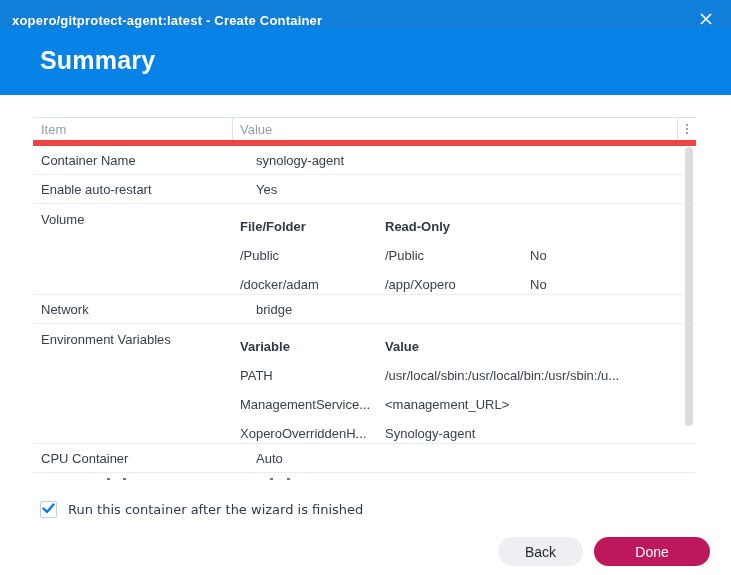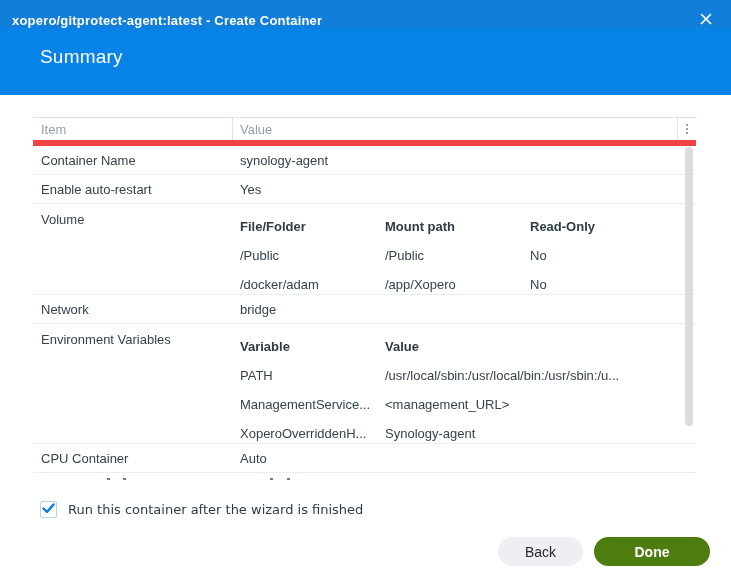--- a/index.html
+++ b/index.html
@@ -16,39 +16,39 @@
     height: 28px;
     background: #117fd9;
     display: flex;
     align-items: flex-end;
     justify-content: space-between;
     padding: 0 16px 0 12px;
   }
   .titlebar-title { color: #fff; font-size: 13px; font-weight: bold; letter-spacing: .2px; }
   .close-btn { width: 18px; height: 18px; display: flex; align-items: center; justify-content: center; cursor: pointer; }
   .header { height: 67px; background: #0783e7; padding: 18px 0 0 40px; }
-  .header-title { color: #fff; font-size: 19px; font-weight: normal; letter-spacing: .2px; }
+  .header-title { color: #fff; font-size: 25px; font-weight: bold; letter-spacing: .2px; }
 
   
   .content { padding: 22px 35px 0 33px; }
   .table { width: 663px; position: relative; font-size: 13px; color: #36424e; }
 
   .thead {
     display: flex; height: 29px; align-items: stretch;
     border-top: 1px solid #dbe3ea; border-bottom: 6px solid #ef4444;
     color: #93a0ac;
   }
   .th-item { width: 200px; padding-left: 8px; border-right: 1px solid #dde5ec; display: flex; align-items: center; }
   .th-value { flex: 1; padding-left: 7px; display: flex; align-items: center; }
   .th-menu { width: 19px; border-left: 1px solid #dde5ec; display: flex; align-items: center; justify-content: center; cursor: pointer; }
   .dots-icon { display: flex; flex-direction: column; gap: 2px; }
   .dots-icon i { width: 2px; height: 2px; background: #97a3ae; }
 
   .trow { display: flex; border-bottom: 1px solid #e8eef4; }
-  .trow.simple { height: 29px; align-items: center; }
+  .trow.simple { height: 29px; align-items: center; gap: 16px; }
   .cell-item { width: 200px; padding-left: 8px; flex-shrink: 0; }
   .cell-value { flex: 1; padding-left: 7px; }
   .trow.multi { align-items: flex-start; padding: 1px 0 2px 0; }
   .trow.multi .cell-item { line-height: 29px; }
   .subrow { display: flex; height: 29px; align-items: flex-end; }
   .subcell { width: 145px; flex-shrink: 0; white-space: nowrap; }
   .subcell.grow { width: auto; flex: 1; overflow: hidden; text-overflow: ellipsis; padding-right: 6px; }
   .subhead .subcell { font-weight: bold; color: #2e3a46; }
 
   .clipped-row { height: 12px; position: relative; overflow: hidden; border-bottom: none; }
@@ -72,21 +72,21 @@
   .checkbox.checked svg { display: block; }
   .checkbox-label { margin-left: 11px; font-size: 13px; color: #2c3c4c; font-family: "DejaVu Sans", "Liberation Sans", sans-serif; }
 
   
   .footer { position: absolute; right: 21px; bottom: 9px; display: flex; gap: 11px; }
   .btn {
     height: 29px; border: none; border-radius: 15px;
     font-size: 14px; font-family: inherit; cursor: pointer;
   }
   .btn-back { width: 85px; background: #edeff3; color: #23282e; }
-  .btn-done { width: 116px; background: #4d7c0f; color: #ffffff; font-weight: 700; }
+  .btn-done { width: 116px; background: #be185d; color: #ffffff; font-weight: 400; }
 </style>
 </head>
 <body>
 
 <div class="titlebar">
   <span class="titlebar-title">xopero/gitprotect-agent:latest - Create Container</span>
   <span class="close-btn">
     <svg width="12" height="12" viewBox="0 0 12 12">
       <line x1="1" y1="1" x2="11" y2="11" stroke="#ffffff" stroke-width="1.7"></line>
       <line x1="11" y1="1" x2="1" y2="11" stroke="#ffffff" stroke-width="1.7"></line>
@@ -121,21 +121,20 @@
     <div class="trow simple">
       <div class="cell-item">Enable auto-restart</div>
       <div class="cell-value">Yes</div>
     </div>
 
     <div class="trow multi">
       <div class="cell-item">Volume</div>
       <div class="cell-value">
         <div class="subrow subhead">
           <span class="subcell">File/Folder</span>
-          <span class="subcell">Mount path</span>
           <span class="subcell grow">Read-Only</span>
         </div>
         <div class="subrow">
           <span class="subcell">/Public</span>
           <span class="subcell">/Public</span>
           <span class="subcell grow">No</span>
         </div>
         <div class="subrow">
           <span class="subcell">/docker/adam</span>
           <span class="subcell">/app/Xopero</span>

